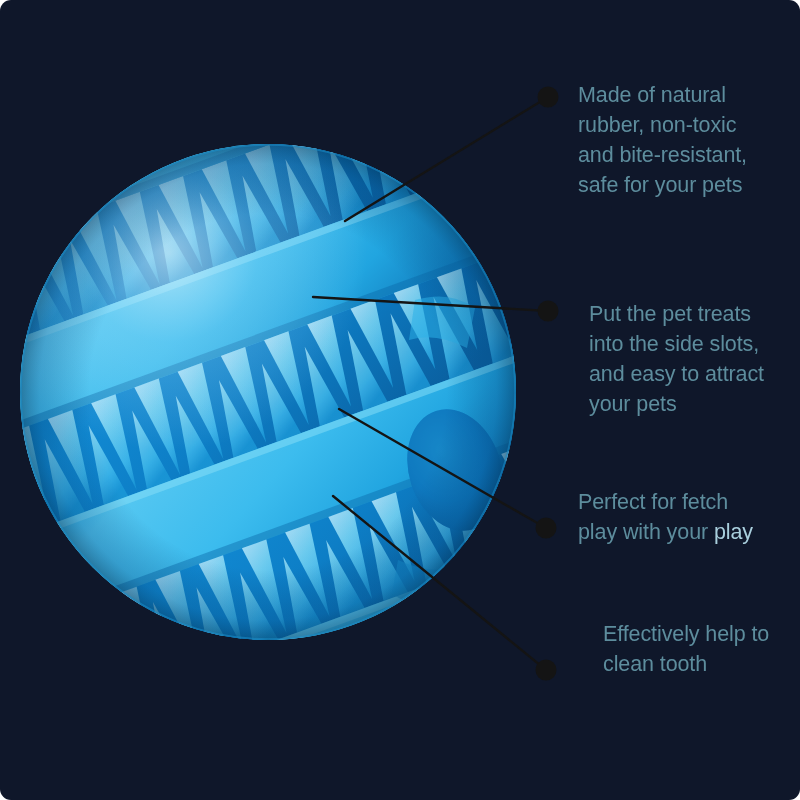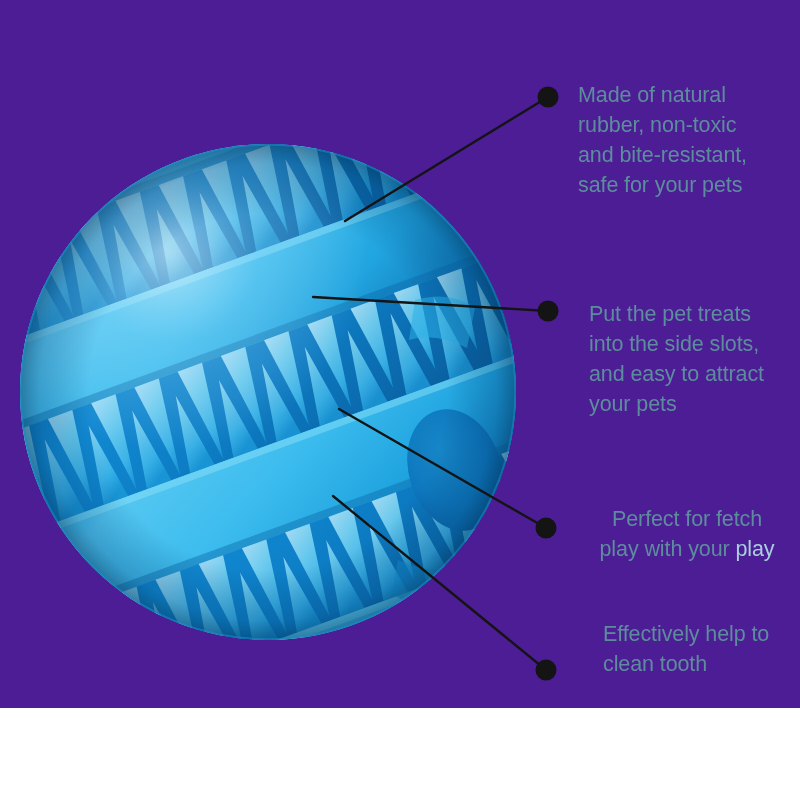--- a/index.html
+++ b/index.html
@@ -9,22 +9,23 @@
   }
   body {
     width: 800px;
     height: 800px;
     font-family: "Liberation Sans", sans-serif;
     overflow: hidden;
   }
   #stage {
     position: relative;
     width: 800px;
-    height: 708px;
-    background: #4c1d95;
+    height: 800px;
+    background: #0f172a;
+    border-radius: 11px;
   }
 
   
   #product-photo {
     position: absolute;
     left: 0;
     top: 0;
     width: 540px;
     height: 800px;
   }
@@ -54,21 +55,21 @@
     line-height: 30px;
     color: #5d8d9d;
     letter-spacing: -0.1px;
     white-space: pre-line;
   }
   .callout-text.faded-tail .tail {
     color: #a9cfdd;
   }
   #callout-text-1 { top: 80px; }
   #callout-text-2 { top: 299px; margin-left: 11px; }
-  #callout-text-3 { top: 504px; text-align: center; }
+  #callout-text-3 { top: 487px; }
   #callout-text-4 { top: 619px; margin-left: 25px; }
 </style>
 </head>
 <body>
 
 <div id="stage">
 
   <div id="product-photo">
     <svg id="ball-svg" width="540" height="800" viewBox="0 0 540 800">
       <defs>

